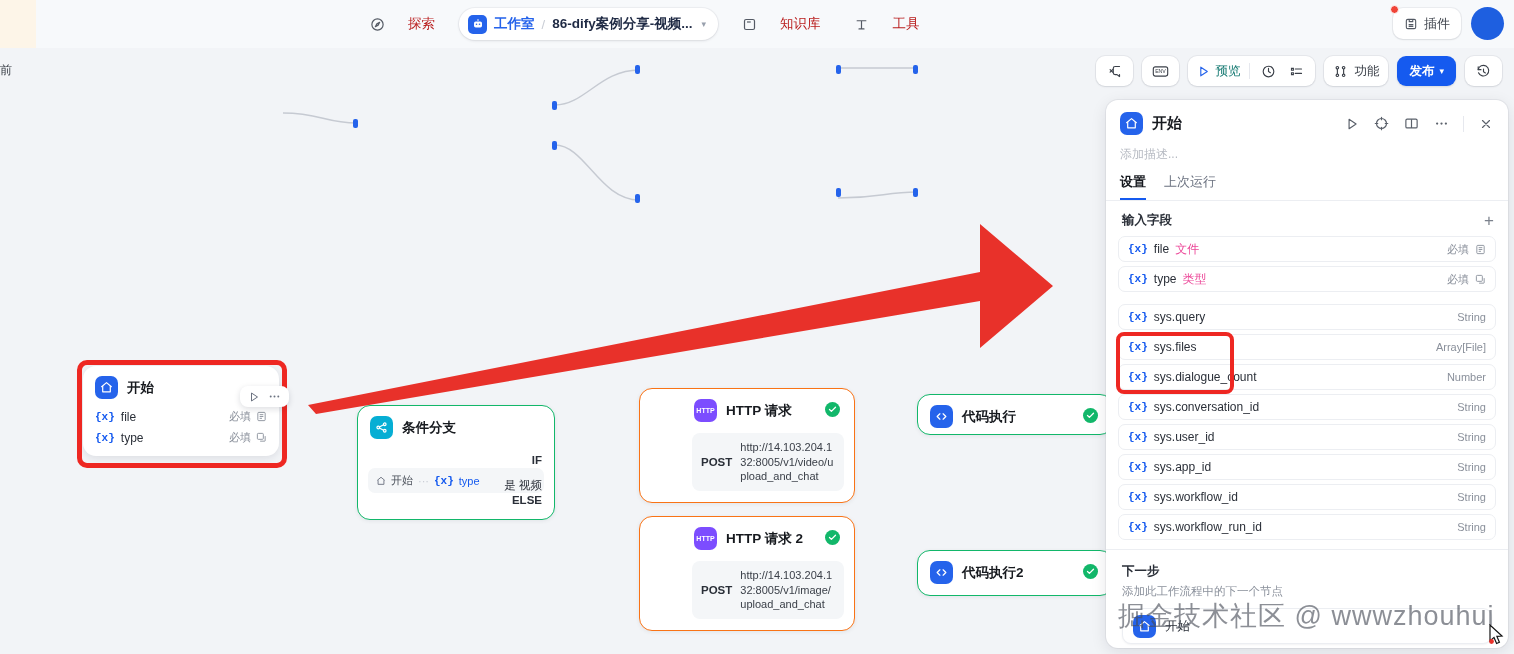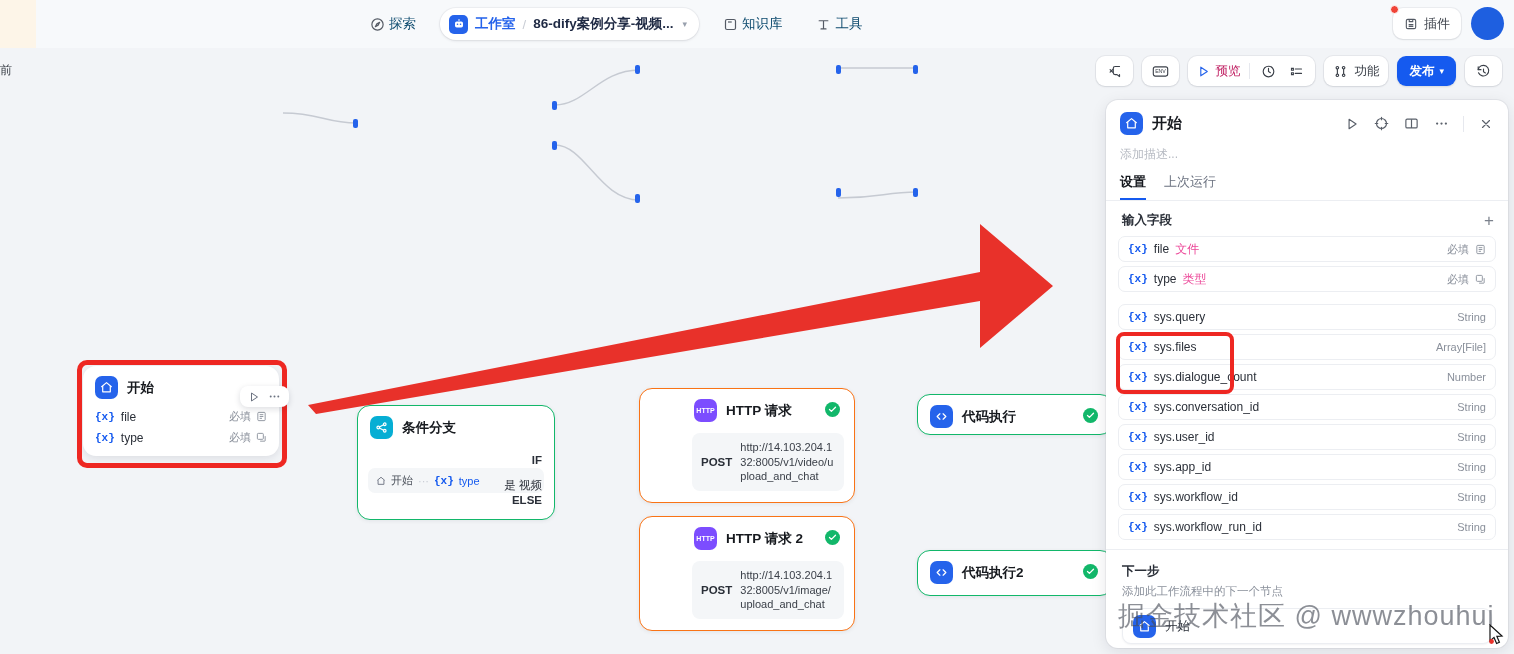--- a/index.html
+++ b/index.html
@@ -20,23 +20,23 @@
   }
   .topbar-left-strip {
     position: absolute; left: 0; top: 0; width: 36px; height: 48px;
     background: #fdf5e8;
   }
   .topbar-center {
     position: absolute; left: 360px; top: 8px;
     display: flex; align-items: center; gap: 14px; height: 32px;
   }
   .nav-item {
-    display: flex; align-items: center; gap: 4px;
+    display: flex; align-items: center; gap: 23px;
     padding: 5px 10px; border-radius: 8px;
-    font-size: 13.5px; color: #0c4a6e; cursor: pointer;
+    font-size: 13.5px; color: #b91c1c; cursor: pointer;
     white-space: nowrap;
   }
   .nav-item .ic { display: inline-flex; width: 15px; height: 15px; align-items: center; justify-content: center; }
   .ws-pill {
     display: flex; align-items: center; gap: 7px;
     background: #ffffff; border-radius: 18px;
     padding: 5px 12px 5px 9px;
     box-shadow: 0 1px 3px rgba(16,24,40,.10), 0 0 0 1px rgba(16,24,40,.04);
     height: 32px;
   }
@@ -65,21 +65,21 @@
   .avatar { width: 33px; height: 33px; border-radius: 50%; background: #1e5fe0; }
 
   
   .toolrow { position: absolute; right: 12px; top: 56px; display: flex; align-items: center; gap: 9px; z-index: 40; }
   .tool-card {
     background: #fff; border-radius: 9px; height: 30px;
     box-shadow: 0 1px 2px rgba(16,24,40,.09), 0 0 0 1px rgba(16,24,40,.05);
     display: flex; align-items: center; padding: 0 9px; gap: 9px;
   }
   .tool-card .ibtn { display: flex; align-items: center; justify-content: center; width: 19px; height: 19px; cursor: pointer; }
-  .preview-txt { font-size: 12.5px; color: #be185d; font-weight: 500; }
+  .preview-txt { font-size: 12.5px; color: #0f766e; font-weight: 500; }
   .vdiv { width: 1px; height: 16px; background: #e6e8ee; }
   .func-txt { font-size: 12.5px; color: #3b4049; }
   .publish-btn {
     background: #155aef; color: #fff; border-radius: 9px; height: 30px;
     display: flex; align-items: center; gap: 5px; padding: 0 12px;
     font-size: 12.5px; font-weight: 600; cursor: pointer;
     box-shadow: 0 1px 2px rgba(16,24,40,.12);
   }
 
   .edge-label { position: absolute; left: 0; top: 62px; font-size: 12px; color: #3b4049; z-index: 5; }

